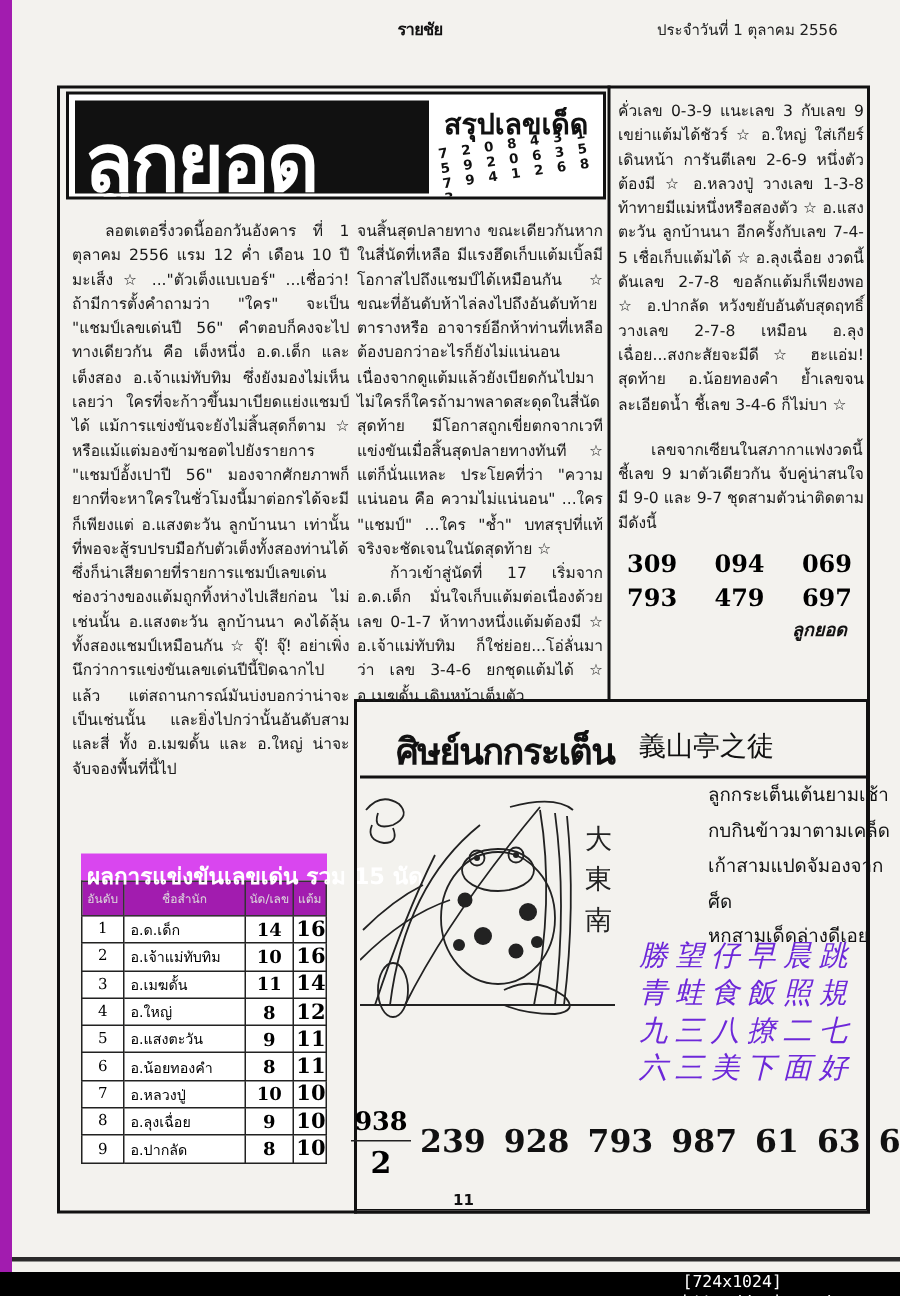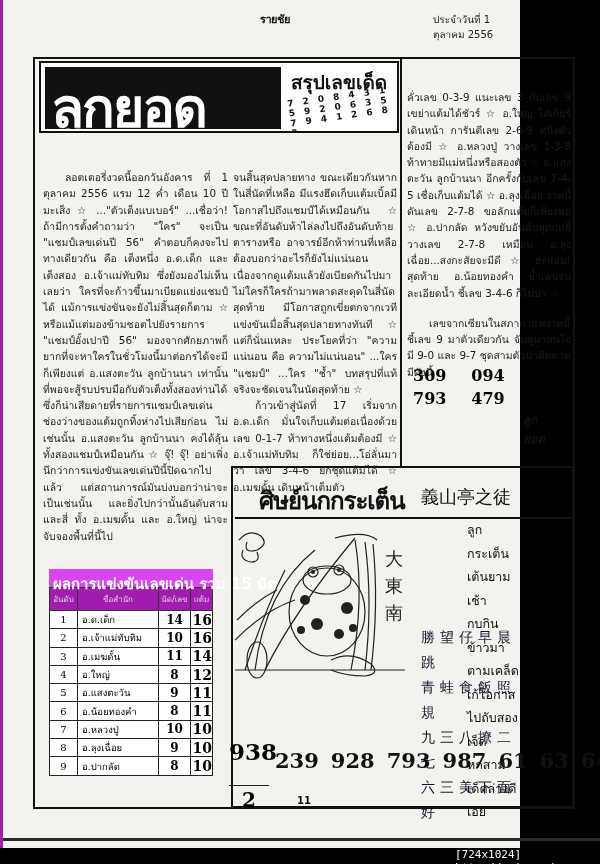--- a/index.html
+++ b/index.html
@@ -1,38 +1,38 @@
 <!DOCTYPE html>
 <html><head>
 <meta charset="utf-8">
 <style>
   * { box-sizing: border-box; margin: 0; padding: 0; }
   html, body { width: 600px; height: 864px; overflow: hidden; }
   body { background: #000; font-family: "DejaVu Sans", sans-serif; position: relative; }
   .page {
-    position: absolute; left: 0; top: 0; width: 520px; height: 848px;
+    position: absolute; left: 0; top: 0; width: 600px; height: 848px;
     background: #f3f2ee;
-    border-left: 3px solid #a21caf;
+    border-left: 8px solid #a21caf;
   }
   .bottom-line { position: absolute; left: 0; top: 838px; width: 600px; height: 3px; background: #2a2a2a; }
   .masthead { position: absolute; left: 257px; top: 10px; font-size: 11px; font-weight: bold; color: #111; letter-spacing: -0.5px; }
   .dateline { position: absolute; left: 430px; top: 12px; font-size: 10px; color: #222; }
   .outer { position: absolute; left: 30px; top: 57px; width: 542px; height: 752px; border: 2px solid #111; }
   .divider-v { position: absolute; left: 397px; top: 57px; width: 2px; height: 411px; background: #111; }
   .divider-v2 { position: absolute; left: 228px; top: 468px; width: 2px; height: 341px; background: #111; }
   .divider-h { position: absolute; left: 228px; top: 466px; width: 344px; height: 2px; background: #111; }
 
   
   .banner { position: absolute; left: 36px; top: 61px; width: 360px; height: 72px; border: 2px solid #111; background: #fff; overflow: hidden; }
   .banner-black { position: absolute; left: 4px; top: 4px; width: 236px; height: 62px; background: #111; }
   .banner-logo { position: absolute; left: 10px; top: 2px; font-size: 54px; font-weight: bold; color: #fff; letter-spacing: -2px; font-family: "DejaVu Serif", serif; }
   .banner-sub { position: absolute; left: 250px; top: 4px; font-size: 19px; font-weight: bold; color: #111; }
   .banner-nums { position: absolute; left: 248px; top: 28px; width: 108px; height: 40px; font-size: 9px; color: #111; font-weight: bold; line-height: 10px; letter-spacing: 3px; transform: rotate(-8deg); }
 
-  .col { position: absolute; font-size: 10.4px; line-height: 16.3px; color: #1a1a1a; text-align: justify; margin-top: 23px; }
+  .col { position: absolute; font-size: 10.4px; line-height: 16.3px; color: #1a1a1a; text-align: justify; }
   .col1 { left: 40px; top: 146px; width: 185px; }
   .col2 { left: 230px; top: 146px; width: 164px; }
   .col3 { left: 404px; top: 66px; width: 164px; }
   .para { display: block; }
   .indent { text-indent: 22px; }
 
   .numgrid { position: absolute; left: 410px; top: 366px; width: 150px; }
   .numgrid .row { display: flex; justify-content: space-between; font-family: "DejaVu Serif", serif; font-weight: bold; font-size: 16px; height: 23px; }
   .sig { position: absolute; left: 520px; top: 410px; font-size: 12px; font-style: italic; font-weight: bold; color: #111; }
 
@@ -46,23 +46,23 @@
   td.name { padding-left: 4px; font-size: 9.5px; }
   td.num { text-align: center; font-family: "DejaVu Serif", serif; font-weight: bold; font-size: 12px; width: 32px; }
   td.num2 { text-align: right; font-family: "DejaVu Serif", serif; font-weight: bold; font-size: 14px; width: 22px; }
 
   
   .kf-head { position: absolute; left: 232px; top: 475px; width: 338px; height: 44px; border-bottom: 2px solid #111; }
   .kf-thai { position: absolute; left: 24px; top: 6px; font-size: 24px; font-weight: bold; color: #111; letter-spacing: -1px; }
   .kf-cn { position: absolute; left: 186px; top: 10px; font-size: 18px; font-family: "DejaVu Serif", serif; color: #111; }
   .kf-art { position: absolute; left: 232px; top: 520px; width: 170px; height: 160px; }
   .kf-poem { position: absolute; left: 424px; top: 518px; font-size: 12.5px; line-height: 23.5px; color: #111; margin-left: 40px; }
-  .kf-cnlines { position: absolute; left: 418px; top: 625px; font-size: 14px; line-height: 25px; color: #0f172a; font-family: "DejaVu Serif", serif; letter-spacing: 5px; }
+  .kf-cnlines { position: absolute; left: 418px; top: 625px; font-size: 19px; line-height: 25px; color: #6d28d9; font-family: "DejaVu Serif", serif; letter-spacing: 5px; font-style: italic; }
   .kf-fraction { position: absolute; left: 226px; top: 738px; width: 40px; font-family: "DejaVu Serif", serif; font-weight: bold; }
-  .kf-fr-top { font-size: 23px; text-align: center; border-bottom: 1.5px solid #222; padding-bottom: 20px; }
+  .kf-fr-top { font-size: 17px; text-align: center; border-bottom: 1.5px solid #222; padding-bottom: 2px; }
   .kf-fr-bot { font-size: 20px; text-align: center; padding-top: 2px; }
   .kf-nums { position: absolute; left: 272px; top: 748px; display: flex; gap: 12px; font-family: "DejaVu Serif", serif; font-weight: bold; font-size: 21px; color: #111; }
   .kf-frame { position: absolute; left: 228px; top: 466px; width: 344px; height: 343px; border-right: 3px double #111; border-bottom: 3px double #111; }
 
   .pagenum { position: absolute; left: 294px; top: 795px; font-size: 10px; font-weight: bold; color: #111; }
   .watermark { position: absolute; left: 455px; top: 848px; font-size: 11px; color: #fff; font-family: "DejaVu Sans Mono", monospace; }
 </style>
 </head>
 <body>
 
@@ -220,21 +220,21 @@
       </g>
       <text x="150" y="45" font-size="18" fill="#222" font-family="DejaVu Serif, serif">大</text>
       <text x="150" y="72" font-size="18" fill="#222" font-family="DejaVu Serif, serif">東</text>
       <text x="150" y="99" font-size="18" fill="#222" font-family="DejaVu Serif, serif">南</text>
     </svg>
   </div>
 
   <div class="kf-poem">
     <div>ลูกกระเต็นเต้นยามเช้า</div>
     <div>กบกินข้าวมาตามเคล็ด</div>
-    <div>เก้โอกาสไปถับสองเจ็ด</div>
+    <div>เก้าสามแปดจัมองจากศ็ด</div>
     <div>หกสามเด็ดล่างดีเอย</div>
   </div>
   <div class="kf-cnlines">
     <div>勝望仔早晨跳</div>
     <div>青蛙食飯照規</div>
     <div>九三八撩二七</div>
     <div>六三美下面好</div>
   </div>
 
   <div class="kf-fraction">

